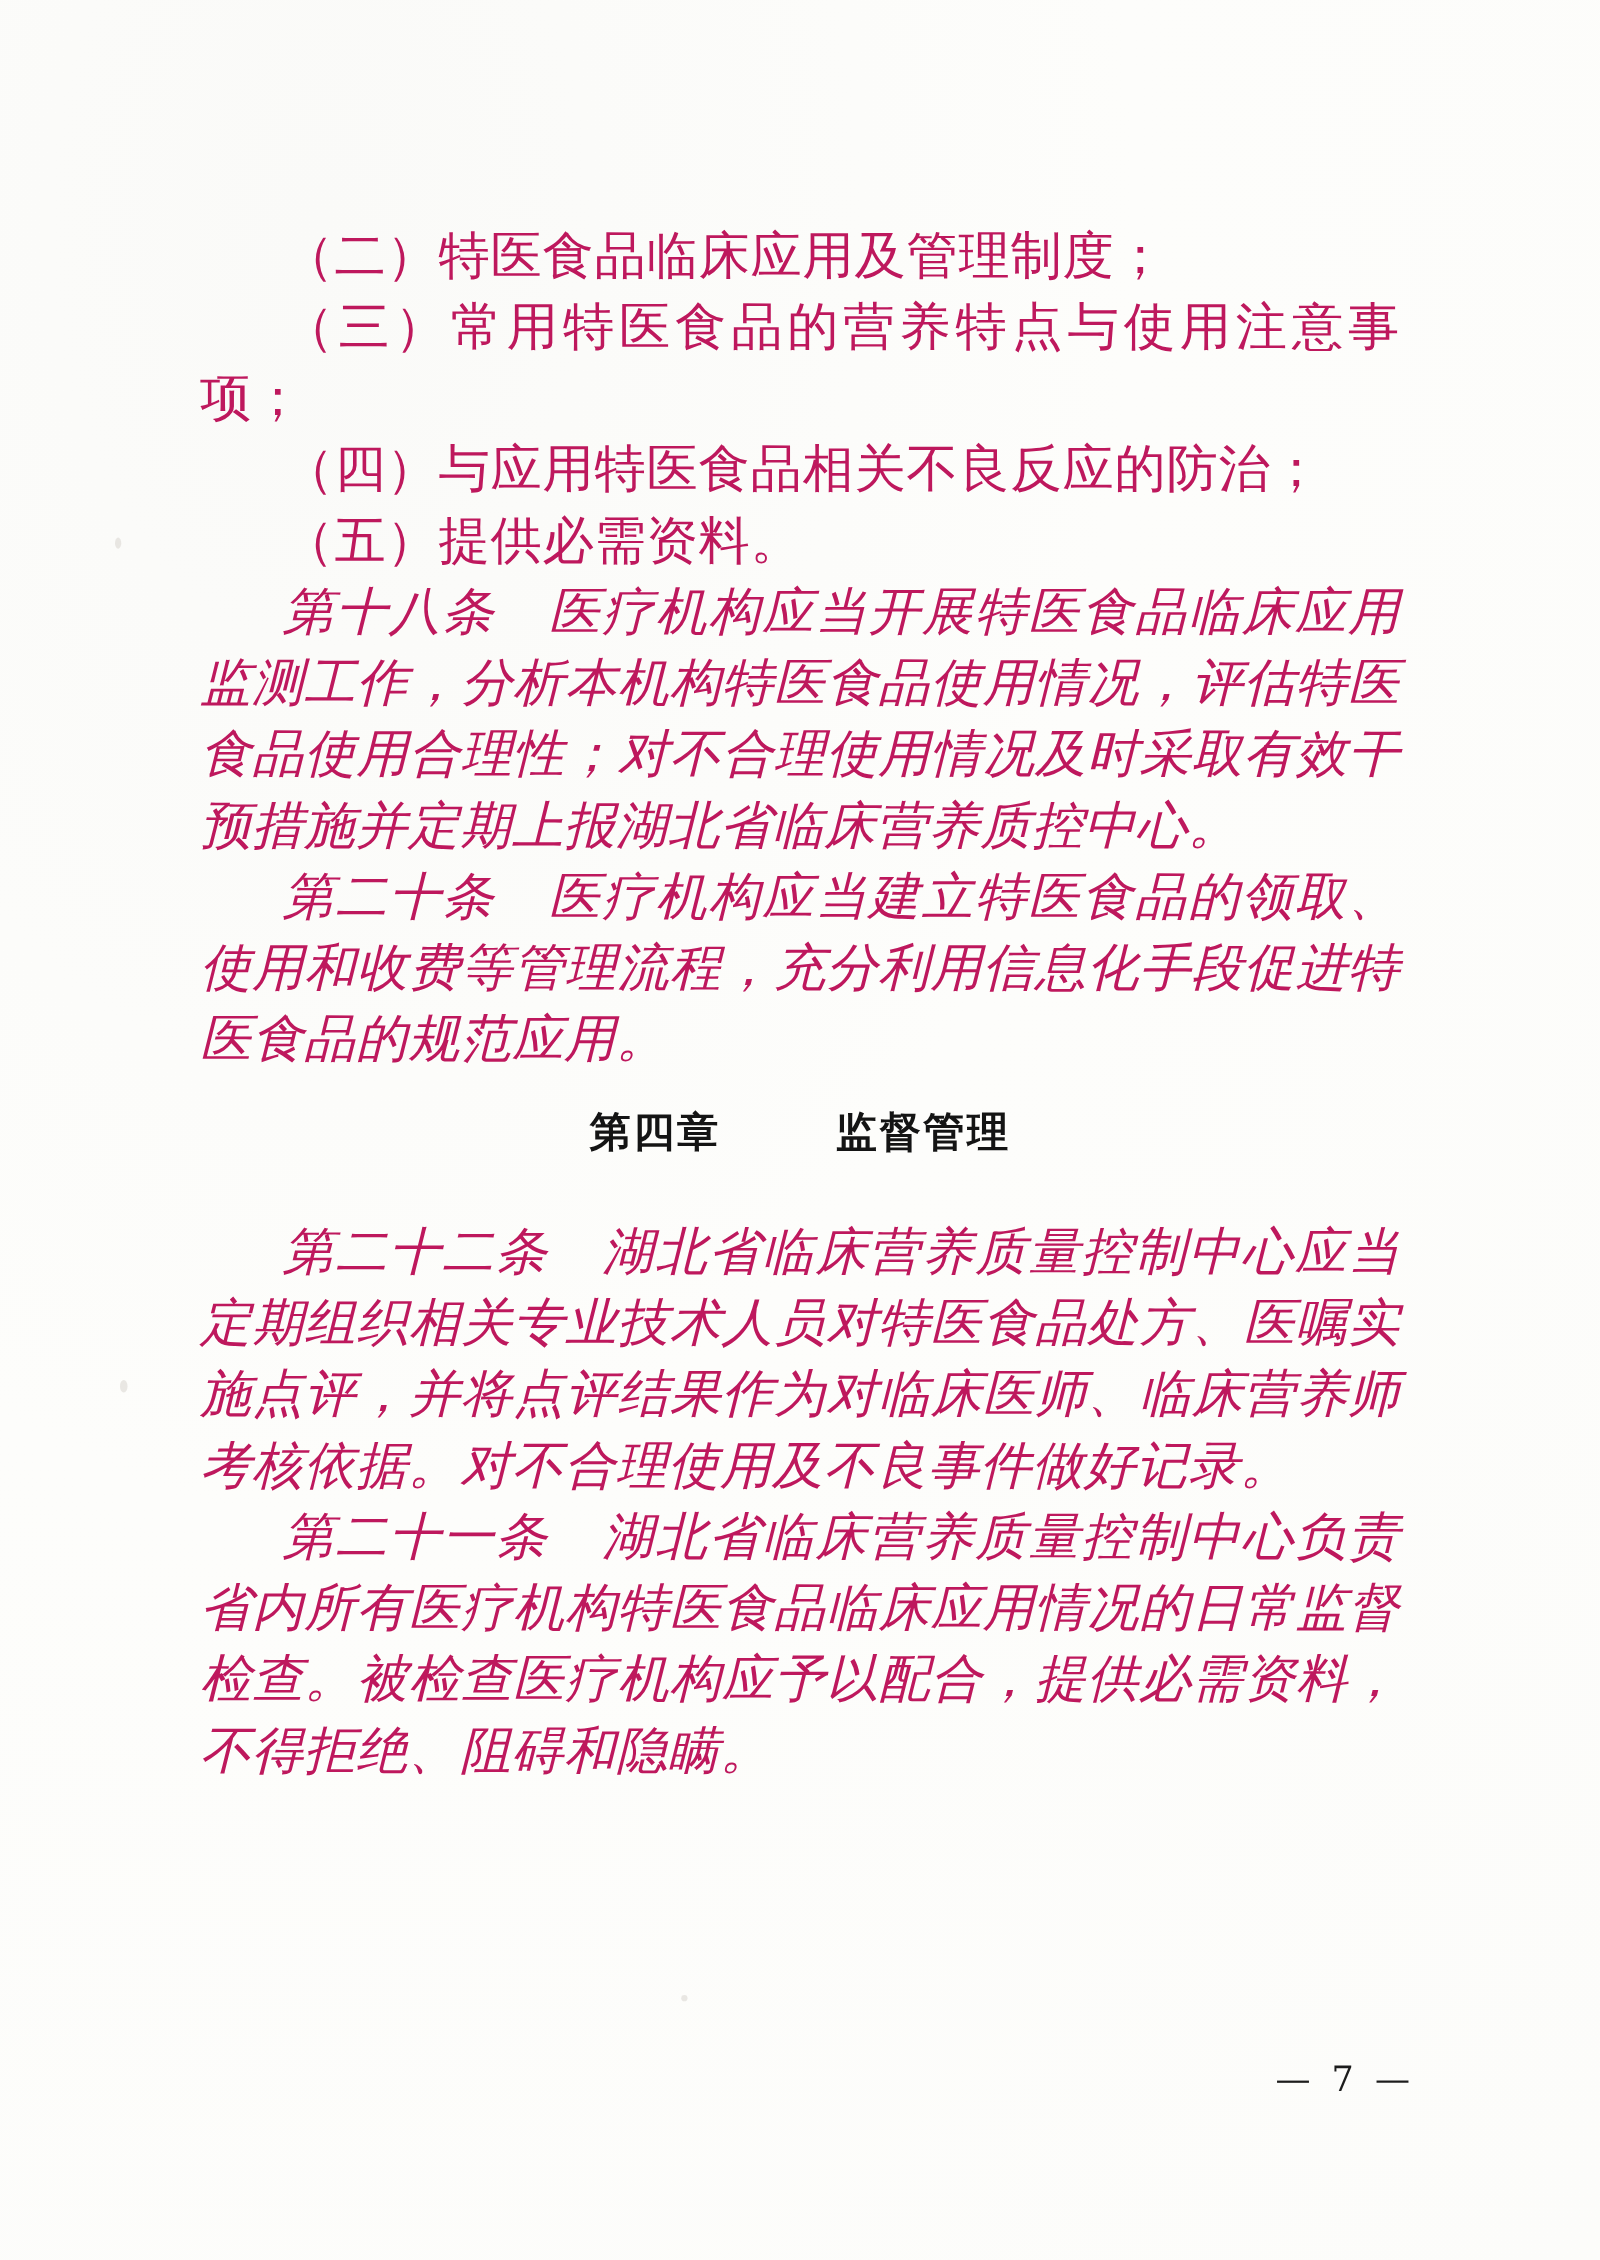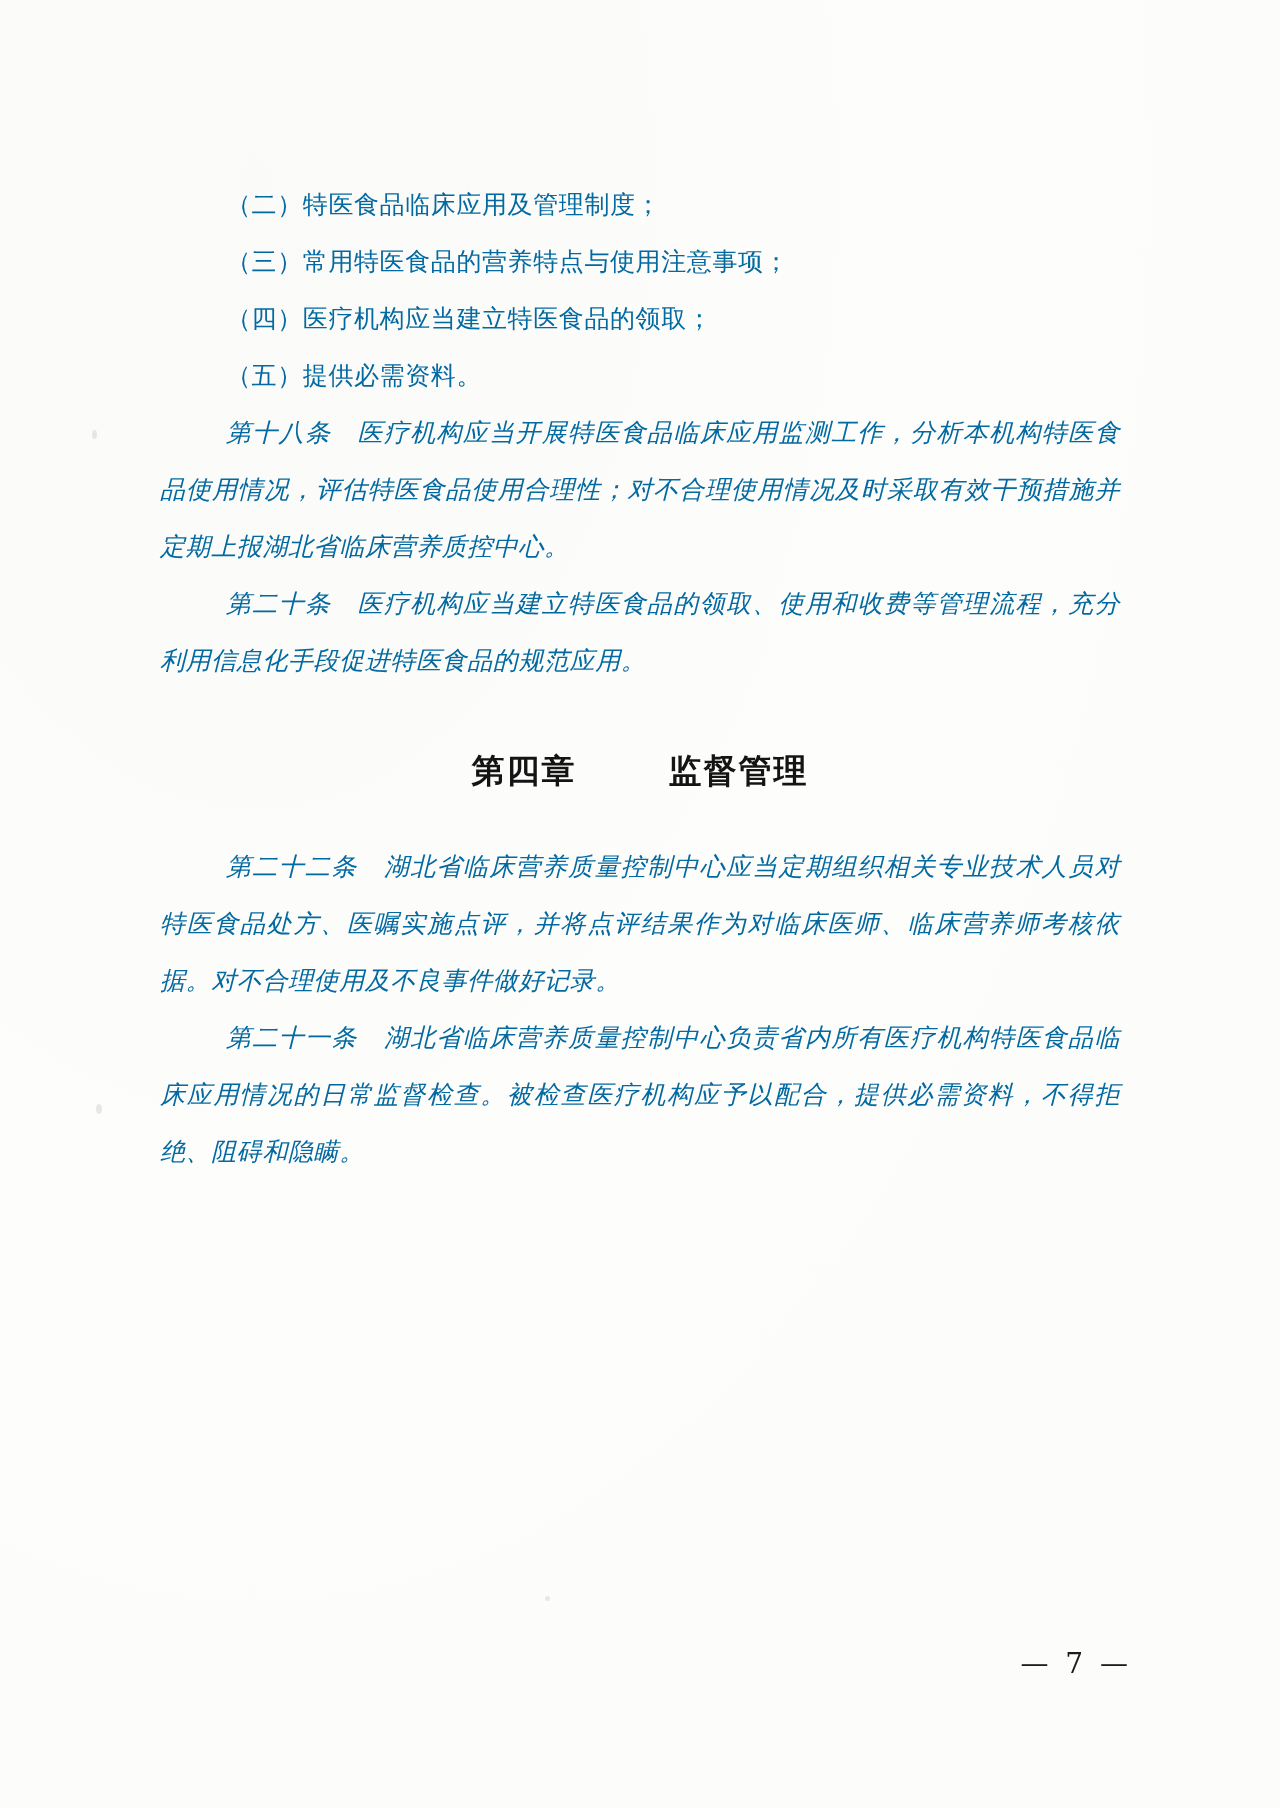--- a/index.html
+++ b/index.html
@@ -31,41 +31,41 @@
       radial-gradient(ellipse at 20% 10%, rgba(250,250,248,1) 0%, rgba(253,253,251,1) 45%, rgba(252,252,250,1) 100%);
     pointer-events: none;
   }
   .content {
     position: absolute;
     left: 160px;
     top: 176px;
     width: 960px;
   }
   .para {
-    font-size: 25px;
+    font-size: 41px;
     line-height: 57px;
     letter-spacing: 0.6px;
     text-align: justify;
     text-justify: inter-ideograph;
     margin: 0 0 0 0;
-    color: #0369a1;
+    color: #be185d;
   }
   .para.item {
     text-indent: 66px;
   }
   .para.body {
     text-indent: 66px;
     font-style: italic;
   }
   .chapter-heading {
     text-align: center;
     font-size: 33px;
     font-weight: bold;
     letter-spacing: 2px;
-    margin: 60px 0 44px 0;
+    margin: 24px 0 44px 0;
     color: #141414;
   }
   .chapter-heading .ch-num {
     margin-right: 92px;
   }
   .page-number {
     position: absolute;
     right: 148px;
     bottom: 128px;
     font-size: 28px;
@@ -86,21 +86,21 @@
   <div class="paper-tint"></div>
 
   <span class="speck" style="left:92px; top:430px; width:5px; height:9px;"></span>
   <span class="speck" style="left:96px; top:1104px; width:6px; height:10px;"></span>
   <span class="speck" style="left:545px; top:1596px; width:5px; height:5px;"></span>
 
   <div class="content">
 
     <p class="para item">（二）特医食品临床应用及管理制度；</p>
     <p class="para item">（三）常用特医食品的营养特点与使用注意事项；</p>
-    <p class="para item">（四）医疗机构应当建立特医食品的领取；</p>
+    <p class="para item">（四）与应用特医食品相关不良反应的防治；</p>
     <p class="para item">（五）提供必需资料。</p>
 
     <p class="para body">第十八条　医疗机构应当开展特医食品临床应用监测工作，分析本机构特医食品使用情况，评估特医食品使用合理性；对不合理使用情况及时采取有效干预措施并定期上报湖北省临床营养质控中心。</p>
     <p class="para body">第二十条　医疗机构应当建立特医食品的领取、使用和收费等管理流程，充分利用信息化手段促进特医食品的规范应用。</p>
 
     <div class="chapter-heading">
       <span class="ch-num">第四章</span><span>监督管理</span>
     </div>
 
     <p class="para body">第二十二条　湖北省临床营养质量控制中心应当定期组织相关专业技术人员对特医食品处方、医嘱实施点评，并将点评结果作为对临床医师、临床营养师考核依据。对不合理使用及不良事件做好记录。</p>

